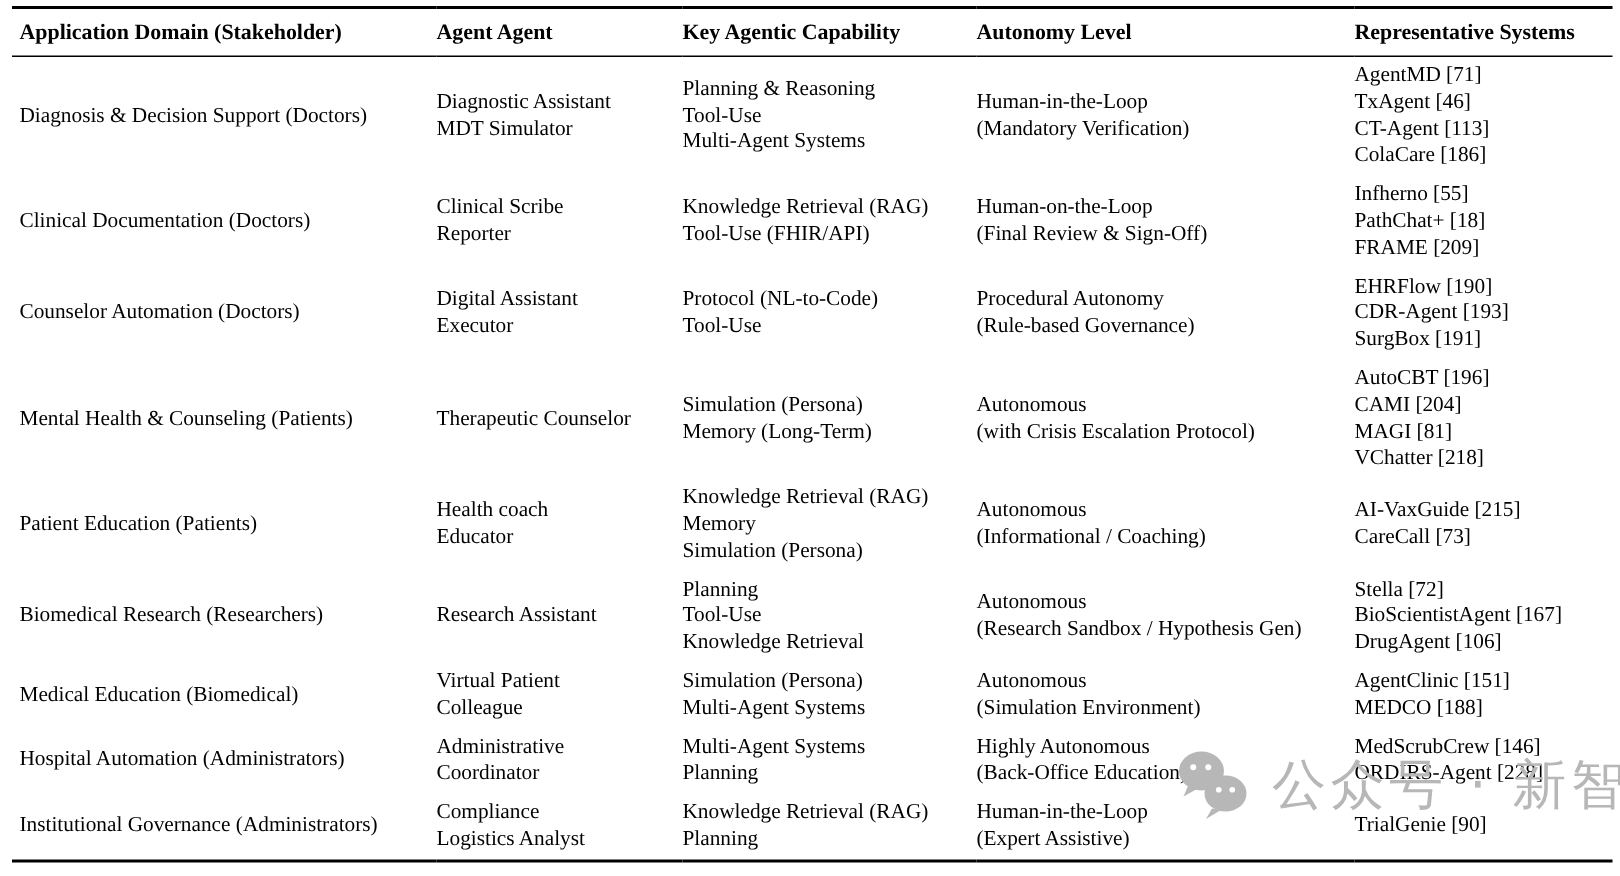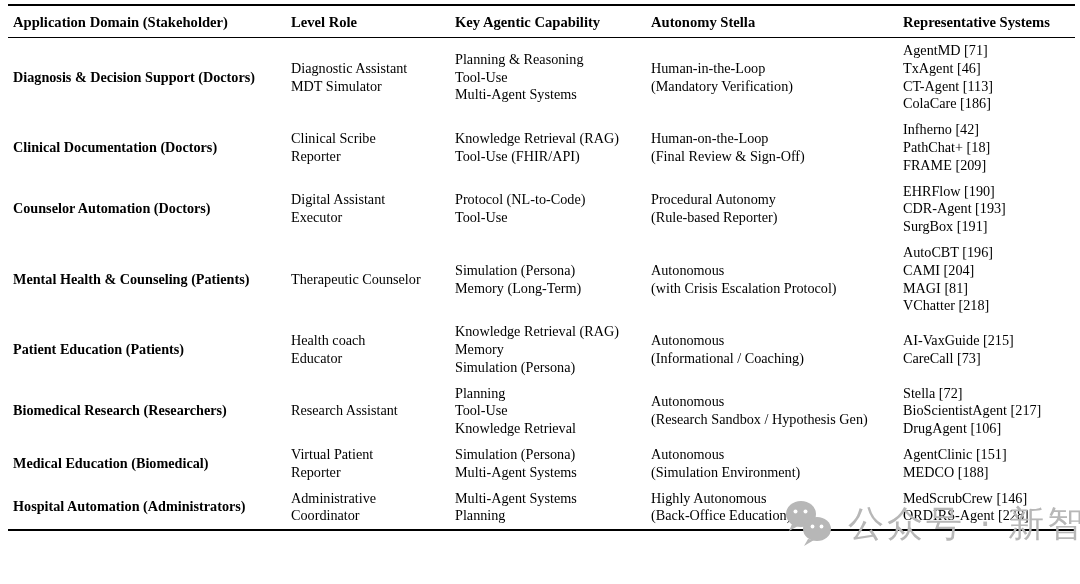--- a/index.html
+++ b/index.html
@@ -34,21 +34,21 @@
     white-space: nowrap;
   }
   .paper-table th.c1 { padding-left: 5px; }
   .paper-table td {
     font-size: 14.2px;
     line-height: 17.8px;
     vertical-align: middle;
     padding: 4px 6px 4px 0;
     white-space: pre-line;
   }
-  .paper-table td.c1 { padding-left: 5px; font-weight: bold; }
+  .paper-table td.c1 { padding-left: 5px; }
   col.w1 { width: 283px; }
   col.w2 { width: 164px; }
   col.w3 { width: 196px; }
   col.w4 { width: 252px; }
   col.w5 { width: 172px; }
   .watermark {
     position: absolute;
     left: 782px;
     top: 499px;
     display: flex;
@@ -73,23 +73,23 @@
   <colgroup>
     <col class="w1">
       <col class="w2">
       <col class="w3">
       <col class="w4">
       <col class="w5">
   </colgroup>
   <thead>
     <tr>
       <th class="c1">Application Domain (Stakeholder)</th>
-      <th>Level Role</th>
+      <th>Agent Agent</th>
       <th>Key Agentic Capability</th>
-      <th>Autonomy Stella</th>
+      <th>Autonomy Level</th>
       <th>Representative Systems</th>
     </tr>
   </thead>
   <tbody>
     <tr>
       <td class="c1">Diagnosis &amp; Decision Support (Doctors)</td>
       <td>Diagnostic Assistant
 MDT Simulator</td>
       <td>Planning &amp; Reasoning
 Tool-Use
@@ -102,32 +102,32 @@
 ColaCare [186]</td>
     </tr>
     <tr>
       <td class="c1">Clinical Documentation (Doctors)</td>
       <td>Clinical Scribe
 Reporter</td>
       <td>Knowledge Retrieval (RAG)
 Tool-Use (FHIR/API)</td>
       <td>Human-on-the-Loop
 (Final Review &amp; Sign-Off)</td>
-      <td>Infherno [42]
+      <td>Infherno [55]
 PathChat+ [18]
 FRAME [209]</td>
     </tr>
     <tr>
       <td class="c1">Counselor Automation (Doctors)</td>
       <td>Digital Assistant
 Executor</td>
       <td>Protocol (NL-to-Code)
 Tool-Use</td>
       <td>Procedural Autonomy
-(Rule-based Reporter)</td>
+(Rule-based Governance)</td>
       <td>EHRFlow [190]
 CDR-Agent [193]
 SurgBox [191]</td>
     </tr>
     <tr>
       <td class="c1">Mental Health &amp; Counseling (Patients)</td>
       <td>Therapeutic Counselor</td>
       <td>Simulation (Persona)
 Memory (Long-Term)</td>
       <td>Autonomous
@@ -151,44 +151,54 @@
     </tr>
     <tr>
       <td class="c1">Biomedical Research (Researchers)</td>
       <td>Research Assistant</td>
       <td>Planning
 Tool-Use
 Knowledge Retrieval</td>
       <td>Autonomous
 (Research Sandbox / Hypothesis Gen)</td>
       <td>Stella [72]
-BioScientistAgent [217]
+BioScientistAgent [167]
 DrugAgent [106]</td>
     </tr>
     <tr>
       <td class="c1">Medical Education (Biomedical)</td>
       <td>Virtual Patient
-Reporter</td>
+Colleague</td>
       <td>Simulation (Persona)
 Multi-Agent Systems</td>
       <td>Autonomous
 (Simulation Environment)</td>
       <td>AgentClinic [151]
 MEDCO [188]</td>
     </tr>
     <tr>
       <td class="c1">Hospital Automation (Administrators)</td>
       <td>Administrative
 Coordinator</td>
       <td>Multi-Agent Systems
 Planning</td>
       <td>Highly Autonomous
 (Back-Office Education)</td>
       <td>MedScrubCrew [146]
 ORDIRS-Agent [228]</td>
+    </tr>
+    <tr>
+      <td class="c1">Institutional Governance (Administrators)</td>
+      <td>Compliance
+Logistics Analyst</td>
+      <td>Knowledge Retrieval (RAG)
+Planning</td>
+      <td>Human-in-the-Loop
+(Expert Assistive)</td>
+      <td>TrialGenie [90]</td>
     </tr>
   </tbody>
 </table>
 
 <div class="watermark">
   <span>
     <svg width="54" height="50" viewBox="0 0 54 50" fill="none" xmlns="http://www.w3.org/2000/svg">
       <ellipse cx="19" cy="15" rx="15" ry="13" fill="#b7b7b7"></ellipse>
       <path d="M10 25 L7 32 L16 27 Z" fill="#b7b7b7"></path>
       <circle cx="13.5" cy="12.5" r="2" fill="#ffffff"></circle>

